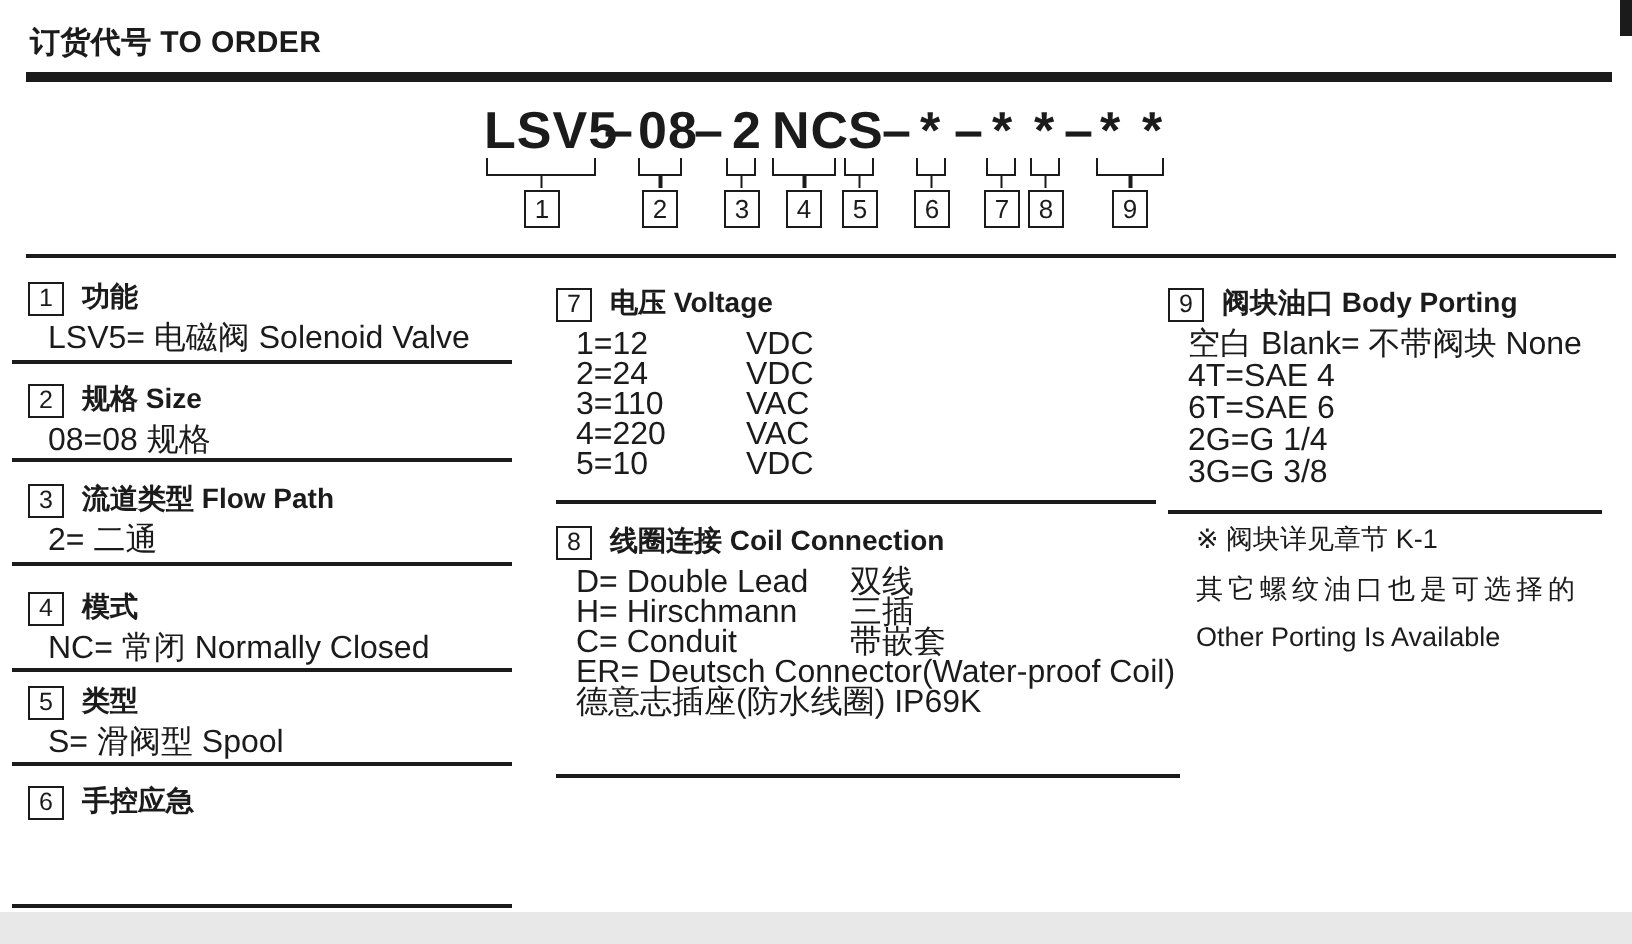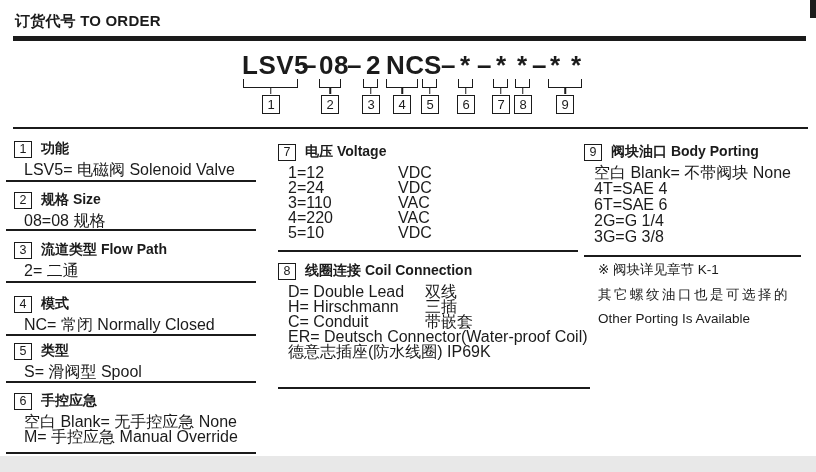--- a/index.html
+++ b/index.html
@@ -25,21 +25,21 @@
 
   
   .sec { position:absolute; }
   .sec-head { display:flex; align-items:center; gap:9px; font-weight:bold; font-size:14px; white-space:nowrap; }
   .numbox { width:18px; height:17px; border:1.4px solid var(--ink); flex:none;
     display:inline-flex; align-items:center; justify-content:center; font-size:12.5px; font-weight:normal; }
   .sec-body { margin-left:10px; margin-top:4px; font-size:16px; line-height:15px; white-space:nowrap; }
   .pad8 { padding-left:8px; }
   .lh16 .sec-body { line-height:16px; }
 
-  .vrow { display:flex;gap:25px; }
+  .vrow { display:flex; }
   .vval { display:inline-block; width:85px; }
   .crow { display:flex; }
   .c-en { display:inline-block; min-width:137px; white-space:nowrap; }
 
   .notes { position:absolute; left:598px; top:261px; font-size:13.5px; white-space:nowrap; }
   .notes .note-line { margin-bottom:7px; }
   .notes .note-spaced { letter-spacing:2.5px; }
 </style>
 </head>
 <body>
@@ -161,24 +161,20 @@
       <div>S= 滑阀型 Spool</div>
     </div>
   </div>
   <div class="hline" style="left:6px; top:381px; width:250px;"></div>
 
   <div class="sec" style="left:6px; top:392px;">
     <div class="sec-head pad8">
       <span class="numbox">6</span>
       <span>手控应急</span>
     </div>
-    <div class="sec-body pad8">
-      <div>空白 Blank= 无手控应急 None</div>
-      <div>M= 手控应急 Manual Override</div>
-    </div>
   </div>
   <div class="hline" style="left:6px; top:452px; width:250px;"></div>
 
   <div class="sec" style="left:278px; top:143px;">
     <div class="sec-head">
       <span class="numbox">7</span>
       <span>电压 Voltage</span>
     </div>
     <div class="sec-body">
       <div class="vrow">

